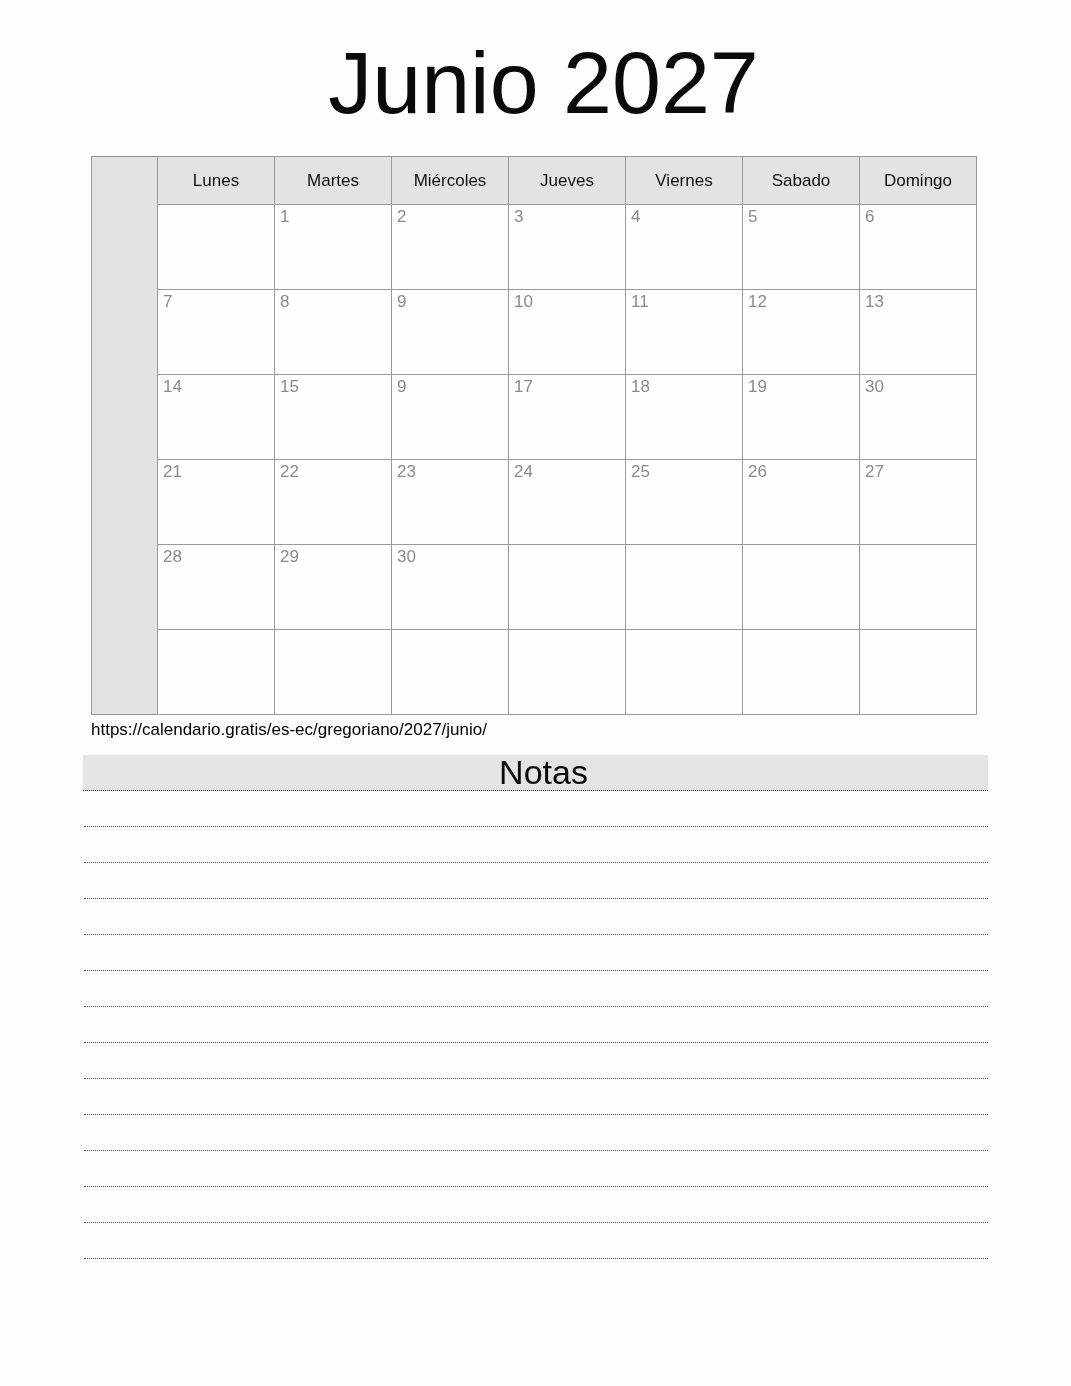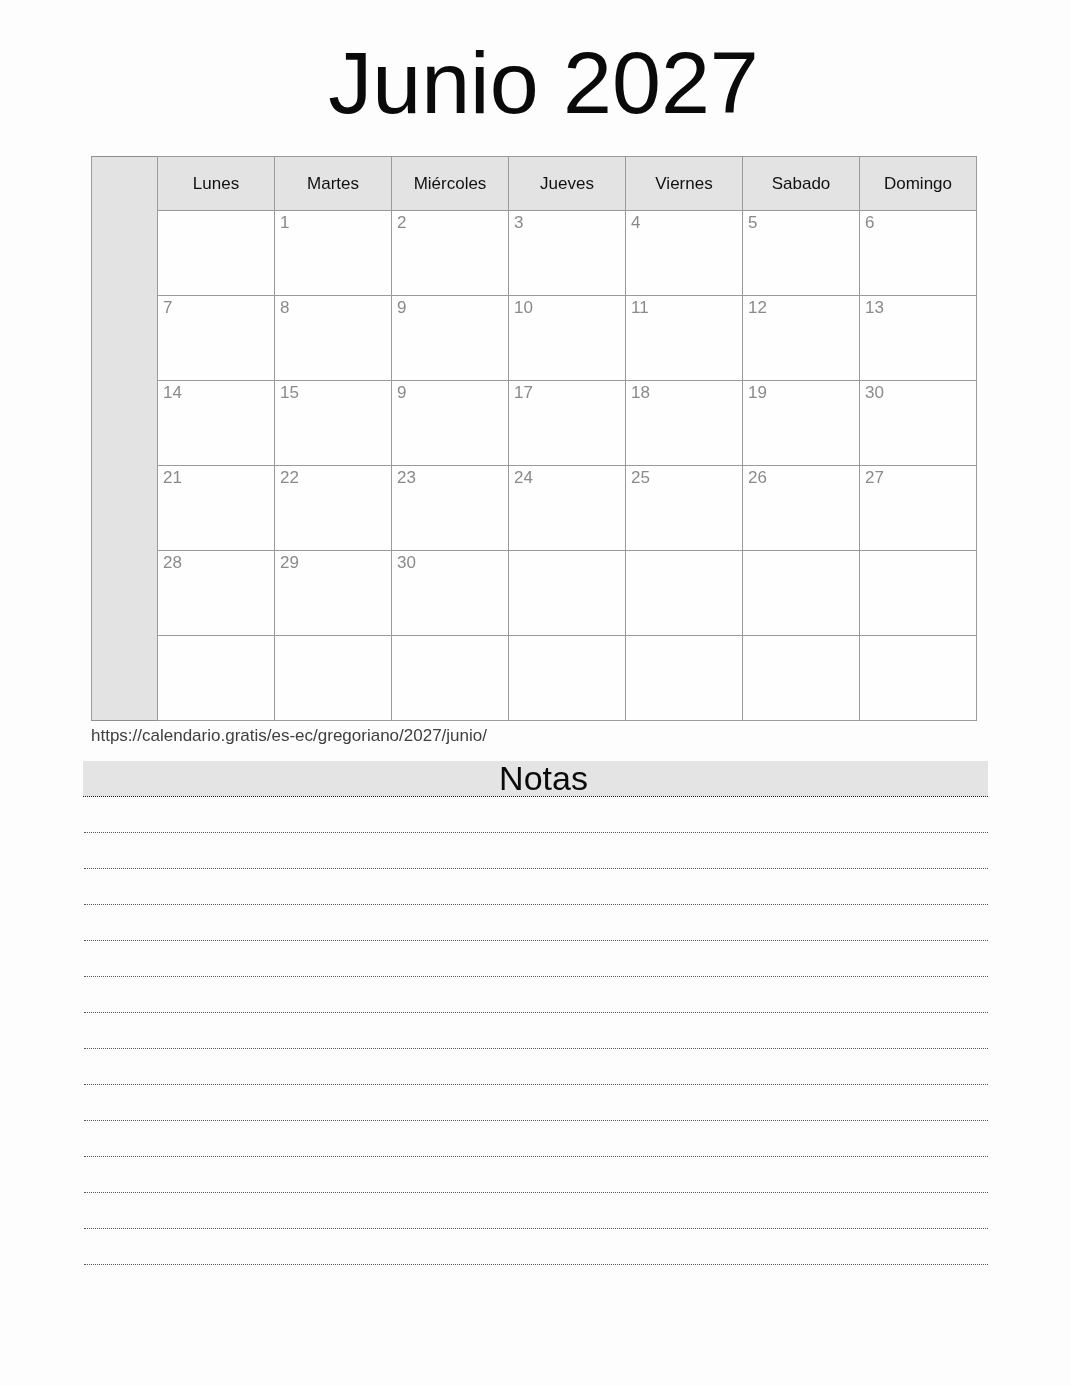--- a/index.html
+++ b/index.html
@@ -33,21 +33,21 @@
     margin:28px 0 0 91px;
     width:886px;
     border-collapse:collapse;
     table-layout:fixed;
     border:1px solid #8e8e8e;
   }
   table.calendar col.spacer-col{width:66px;}
   table.calendar th{
     background:var(--header-bg);
     border:1px solid var(--border);
-    height:54px;
+    height:48px;
     font-size:17px;
     font-weight:normal;
     color:#111;
     text-align:center;
     vertical-align:middle;
   }
   table.calendar th.spacer,
   table.calendar td.spacer{
     background:var(--header-bg);
     border-top:none;
@@ -62,21 +62,21 @@
     vertical-align:top;
     font-size:17px;
     color:var(--date-text);
     padding:2px 0 0 5px;
   }
 
   .source-url{
     margin:5px 0 0 91px;
     font-size:17px;
     line-height:20px;
-    color:#404040;
+    color:#000000;
   }
 
   .notes-bar{
     margin:15px 0 0 83px;
     width:905px;
     height:36px;
     background:var(--notes-bar-bg);
     border-bottom:1px dotted #222;
     text-align:center;
   }

